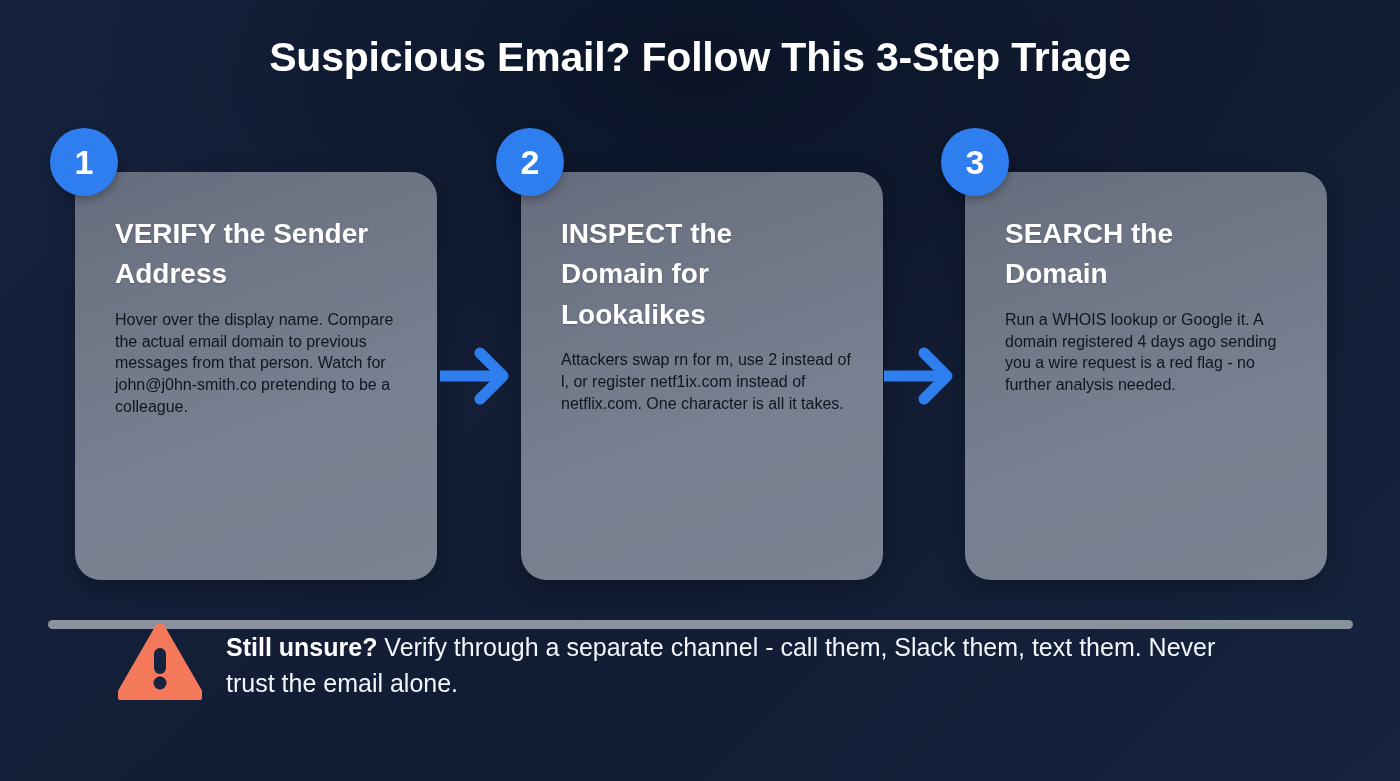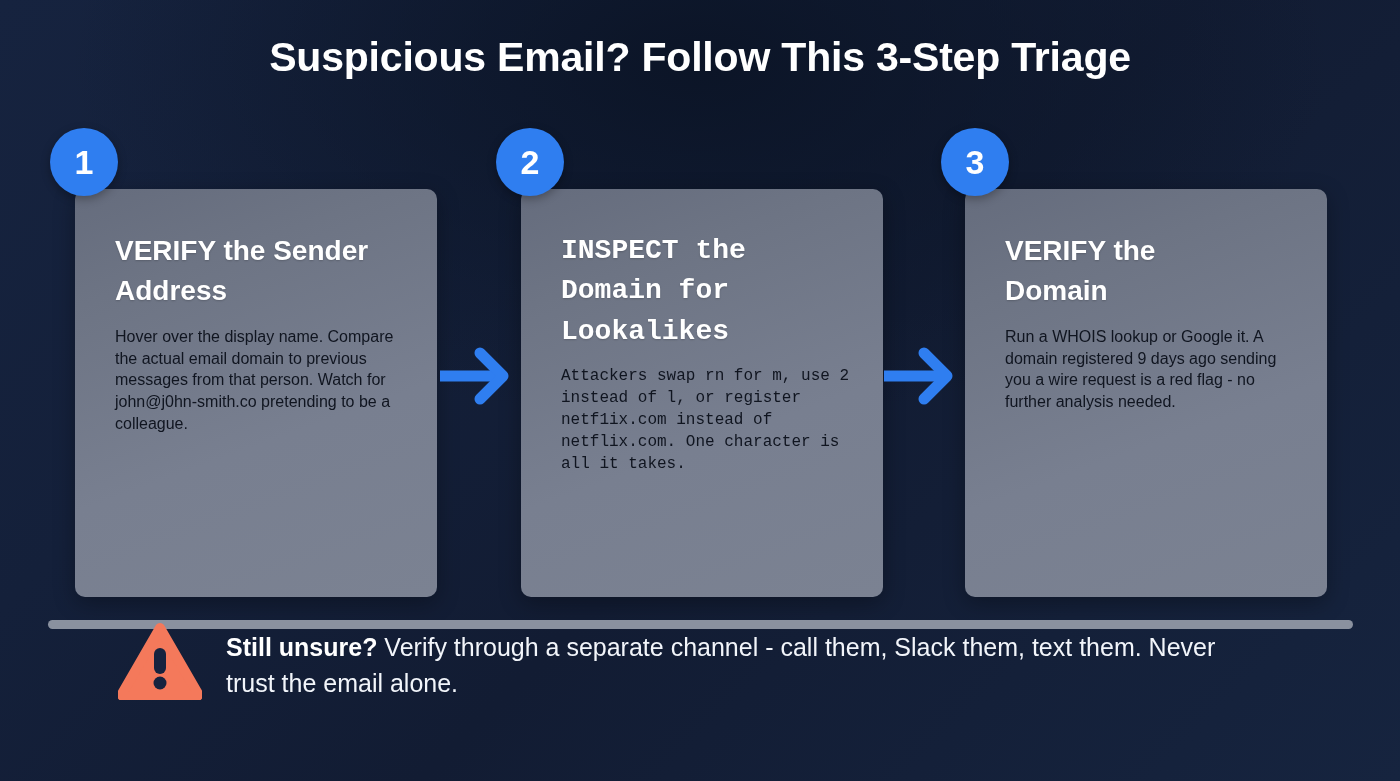--- a/index.html
+++ b/index.html
@@ -42,31 +42,31 @@
   .cards {
     position: absolute;
     top: 172px;
     left: 0;
     width: 1400px;
     height: 410px;
   }
 
   .card {
     position: absolute;
-    top: 17px;
+    top: 0;
     width: 362px;
     height: 408px;
-    border-radius: 10px;
+    border-radius: 26px;
     background: linear-gradient(160deg, #656c7d 0%, #6d7484 22%, #787f90 60%, #7b8292 100%);
     box-shadow: 0 6px 22px rgba(0,0,0,0.30);
     box-sizing: border-box;
     padding: 42px 28px 20px 40px;
   }
   .card.c1 { left: 75px; }
-  .card.c2 { left: 521px; font-family: Liberation Mono, monospace; }
+  .card.c2 { left: 521px; }
   .card.c3 { left: 965px; }
 
   .card-title {
     color: #ffffff;
     font-size: 28px;
     font-weight: bold;
     line-height: 1.44;
     margin: 0 0 14px 0;
     max-width: 260px;
     text-shadow: 0 1px 2px rgba(0,0,0,0.18);
@@ -165,22 +165,22 @@
       <p class="card-title">VERIFY the Sender Address</p>
       <p class="card-body">Hover over the display name. Compare the actual email domain to previous messages from that person. Watch for john@j0hn-smith.co pretending to be a colleague.</p>
     </div>
 
     <div class="card c2">
       <p class="card-title">INSPECT the Domain for Lookalikes</p>
       <p class="card-body">Attackers swap rn for m, use 2 instead of l, or register netf1ix.com instead of netflix.com. One character is all it takes.</p>
     </div>
 
     <div class="card c3">
-      <p class="card-title">VERIFY the Domain</p>
-      <p class="card-body">Run a WHOIS lookup or Google it. A domain registered 9 days ago sending you a wire request is a red flag - no further analysis needed.</p>
+      <p class="card-title">SEARCH the Domain</p>
+      <p class="card-body">Run a WHOIS lookup or Google it. A domain registered 4 days ago sending you a wire request is a red flag - no further analysis needed.</p>
     </div>
 
   </div>
 
   <div class="badge b1">1</div>
   <div class="badge b2">2</div>
   <div class="badge b3">3</div>
 
   <div class="arrow a1">
     <svg width="80" height="62" viewBox="0 0 80 62" xmlns="http://www.w3.org/2000/svg">

